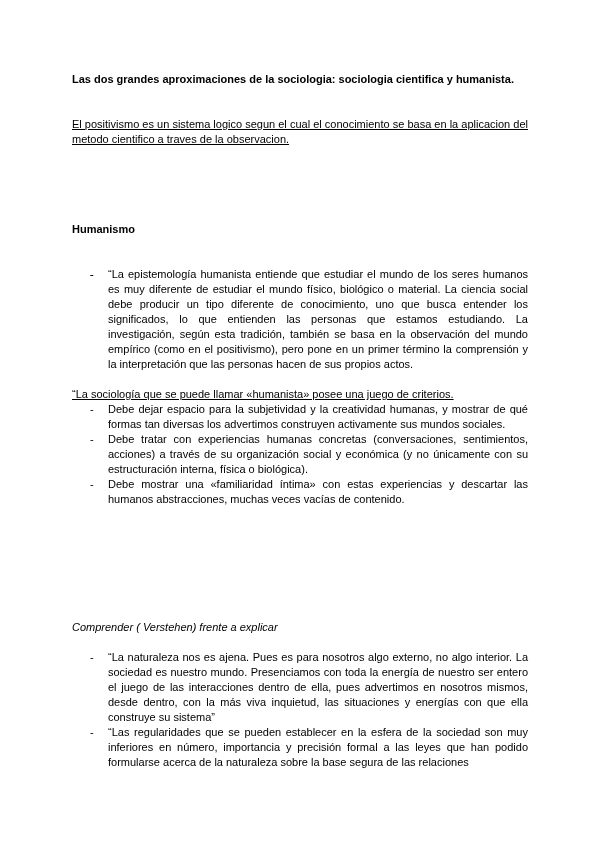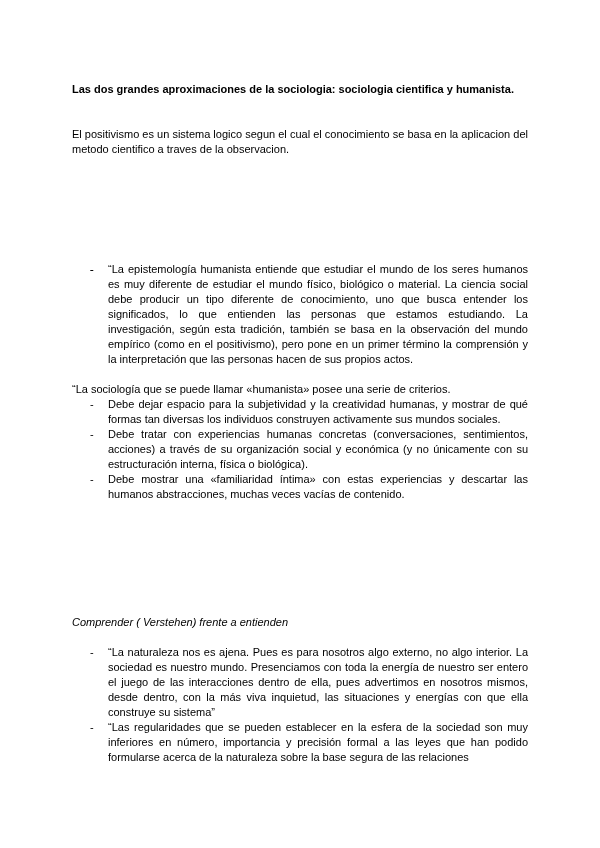--- a/index.html
+++ b/index.html
@@ -1,72 +1,73 @@
 <!DOCTYPE html>
 <html><head>
   <meta charset="utf-8">
   <style>
     html, body { margin: 0; padding: 0; background: #ffffff; }
     body { width: 600px; height: 848px; overflow: hidden; position: relative; }
     .page {
-      position: absolute; left: 72px; top: 82px; width: 456px;
+      position: absolute; left: 72px; top: 72px; width: 456px;
       font-family: "Liberation Sans", sans-serif;
       font-size: 11px; line-height: 15px; color: #000000;
     }
     .title { font-weight: bold; margin: 0; }
     .section-italic { font-style: italic; margin: 0; }
     .section-bold { font-weight: bold; margin: 0; }
-    .para { margin: 0; text-align: justify; }
+    .para { margin: 0; text-align: justify; text-decoration: underline; }
     ul.dash { list-style: none; margin: 0; padding: 0; }
     ul.dash li { position: relative; padding-left: 36px; text-align: justify; }
     ul.dash li .dash-mark { position: absolute; left: 18px; top: 0; }
     .gap-s { height: 15px; }
   </style>
 </head>
 <body>
 
 <div class="page">
   <p class="title">Las dos grandes aproximaciones de la sociologia: sociologia cientifica y humanista.</p>
   <div class="gap-s"></div>
 
   <div class="gap-s"></div>
   <p class="para">El positivismo es un sistema logico segun el cual el conocimiento se basa en la aplicacion del metodo cientifico a traves de la observacion.</p>
 
   <div style="height:75px"></div>
 
+  <p class="section-bold">Humanismo</p>
   <div class="gap-s"></div>
   <ul class="dash">
     <li>
       <span class="dash-mark">-</span>
     </li>
     <li style="margin-top:15px">
       <span class="dash-mark">-</span>
       <span> “La epistemología humanista entiende que estudiar el mundo de los seres humanos es muy diferente de estudiar el mundo físico, biológico o material. La ciencia social debe producir un tipo diferente de conocimiento, uno que busca entender los significados, lo que entienden las personas que estamos estudiando. La investigación, según esta tradición, también se basa en la observación del mundo empírico (como en el positivismo), pero pone en un primer término la comprensión y la interpretación que las personas hacen de sus propios actos.</span>
     </li>
   </ul>
   <div class="gap-s"></div>
-  <p class="para">“La sociología que se puede llamar «humanista» posee una serie de criterios.</p>
+  <p class="para">“La sociología que se puede llamar «humanista» posee una juego de criterios.</p>
   <ul class="dash">
     <li>
       <span class="dash-mark">-</span>
-      <span>Debe dejar espacio para la subjetividad y la creatividad humanas, y mostrar de qué formas tan diversas los individuos construyen activamente sus mundos sociales.</span>
+      <span>Debe dejar espacio para la subjetividad y la creatividad humanas, y mostrar de qué formas tan diversas los advertimos construyen activamente sus mundos sociales.</span>
     </li>
     <li>
       <span class="dash-mark">-</span>
       <span> Debe tratar con experiencias humanas concretas (conversaciones, sentimientos, acciones) a través de su organización social y económica (y no únicamente con su estructuración interna, física o biológica).</span>
     </li>
     <li>
       <span class="dash-mark">-</span>
       <span>Debe mostrar una «familiaridad íntima» con estas experiencias y descartar las humanos abstracciones, muchas veces vacías de contenido.</span>
     </li>
   </ul>
 
   <div style="height:113px"></div>
 
-  <p class="section-italic">Comprender ( Verstehen) frente a entienden</p>
+  <p class="section-italic">Comprender ( Verstehen) frente a explicar</p>
   <div class="gap-s"></div>
   <ul class="dash">
     <li>
       <span class="dash-mark">-</span>
       <span>“La naturaleza nos es ajena. Pues es para nosotros algo externo, no algo interior. La sociedad es nuestro mundo. Presenciamos con toda la energía de nuestro ser entero el juego de las interacciones dentro de ella, pues advertimos en nosotros mismos, desde dentro, con la más viva inquietud, las situaciones y energías con que ella construye su sistema”</span>
     </li>
     <li>
       <span class="dash-mark">-</span>
       <span>“Las regularidades que se pueden establecer en la esfera de la sociedad son muy inferiores en número, importancia y precisión formal a las leyes que han podido formularse acerca de la naturaleza sobre la base segura de las relaciones</span>
     </li>

